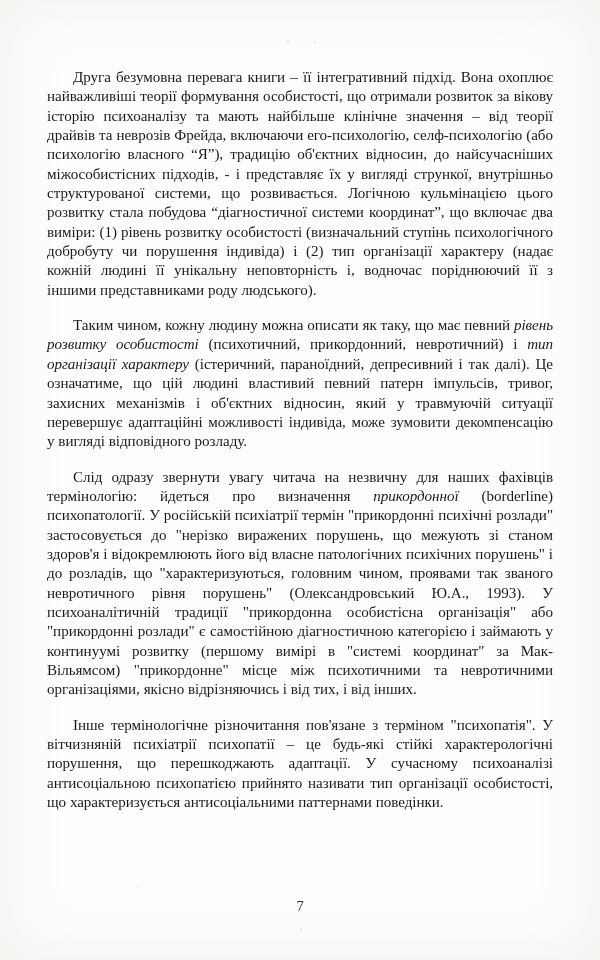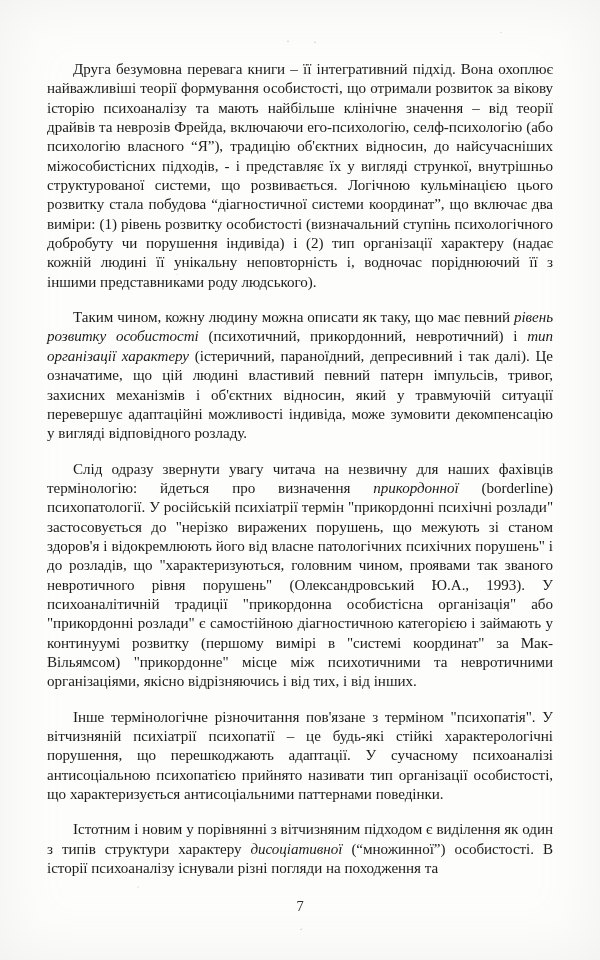--- a/index.html
+++ b/index.html
@@ -31,21 +31,21 @@
       radial-gradient(circle at 52.5% 4.4%, rgba(120,120,120,0.45) 0.7px, transparent 1px),
       radial-gradient(circle at 83.5% 3.4%, rgba(130,130,130,0.40) 0.6px, transparent 1px),
       radial-gradient(circle at 50.2% 96.8%, rgba(120,120,120,0.50) 0.7px, transparent 1px),
       radial-gradient(circle at 23% 92.4%, rgba(140,140,140,0.28) 0.8px, transparent 1.2px),
       radial-gradient(circle at 74.5% 36.1%, rgba(140,140,140,0.30) 0.6px, transparent 1px),
       radial-gradient(circle at 29.5% 28.6%, rgba(140,140,140,0.25) 0.6px, transparent 1px);
   }
   #text-block {
     position: absolute;
     left: 47px;
-    top: 60px;
+    top: 68px;
     width: 506px;
   }
   p.para {
     margin: 0;
     text-align: justify;
     text-justify: inter-word;
     text-indent: 26px;
     font-size: 15.1px;
     line-height: 19.35px;
     letter-spacing: -0.05px;
@@ -68,19 +68,18 @@
 </head>
 <body>
 
 <div id="page" style="background: rgb(253, 253, 252); color: rgb(27, 27, 27);">
 
   <div id="text-block">
     <p class="para"><span>Друга безумовна перевага книги – її інтегративний підхід. Вона охоплює найважливіші теорії формування особистості, що отримали розвиток за вікову історію психоаналізу та мають найбільше клінічне значення – від теорії драйвів та неврозів Фрейда, включаючи его-психологію, селф-психологію (або психологію власного “Я”), традицію об'єктних відносин, до найсучасніших міжособистісних підходів, - і представляє їх у вигляді стрункої, внутрішньо структурованої системи, що розвивається. Логічною кульмінацією цього розвитку стала побудова “діагностичної системи координат”, що включає два виміри: (1) рівень розвитку особистості (визначальний ступінь психологічного добробуту чи порушення індивіда) і (2) тип організації характеру (надає кожній людині її унікальну неповторність і, водночас поріднюючий її з іншими представниками роду людського).</span></p>
     <p class="para"><span>Таким чином, кожну людину можна описати як таку, що має певний </span><span class="it">рівень розвитку особистості</span><span> (психотичний, прикордонний, невротичний) і </span><span class="it">тип організації характеру</span><span> (істеричний, параноїдний, депресивний і так далі). Це означатиме, що цій людині властивий певний патерн імпульсів, тривог, захисних механізмів і об'єктних відносин, який у травмуючій ситуації перевершує адаптаційні можливості індивіда, може зумовити декомпенсацію у вигляді відповідного розладу.</span></p>
     <p class="para"><span>Слід одразу звернути увагу читача на незвичну для наших фахівців термінологію: йдеться про визначення </span><span class="it">прикордонної</span><span> (borderline) психопатології. У російській психіатрії термін "прикордонні психічні розлади" застосовується до "нерізко виражених порушень, що межують зі станом здоров'я і відокремлюють його від власне патологічних психічних порушень" і до розладів, що "характеризуються, головним чином, проявами так званого невротичного рівня порушень" (Олександровський Ю.А., 1993). У психоаналітичній традиції "прикордонна особистісна організація" або "прикордонні розлади" є самостійною діагностичною категорією і займають у континуумі розвитку (першому вимірі в "системі координат" за Мак-Вільямсом) "прикордонне" місце між психотичними та невротичними організаціями, якісно відрізняючись і від тих, і від інших.</span></p>
     <p class="para"><span>Інше термінологічне різночитання пов'язане з терміном "психопатія". У вітчизняній психіатрії психопатії – це будь-які стійкі характерологічні порушення, що перешкоджають адаптації. У сучасному психоаналізі антисоціальною психопатією прийнято називати тип організації особистості, що характеризується антисоціальними паттернами поведінки.</span></p>
-    <p class="para"><span>Істотним і новим у порівнянні з вітчизняним підходом є виділення як один з типів структури характеру </span><span class="it">дисоціативної</span><span> (“множинної”) особистості. В історії психоаналізу існували різні погляди на походження та</span></p>
   </div>
 
   <div id="folio">7</div>
 
   <div id="scan-noise"></div>
 </div>
 
 </body></html>

